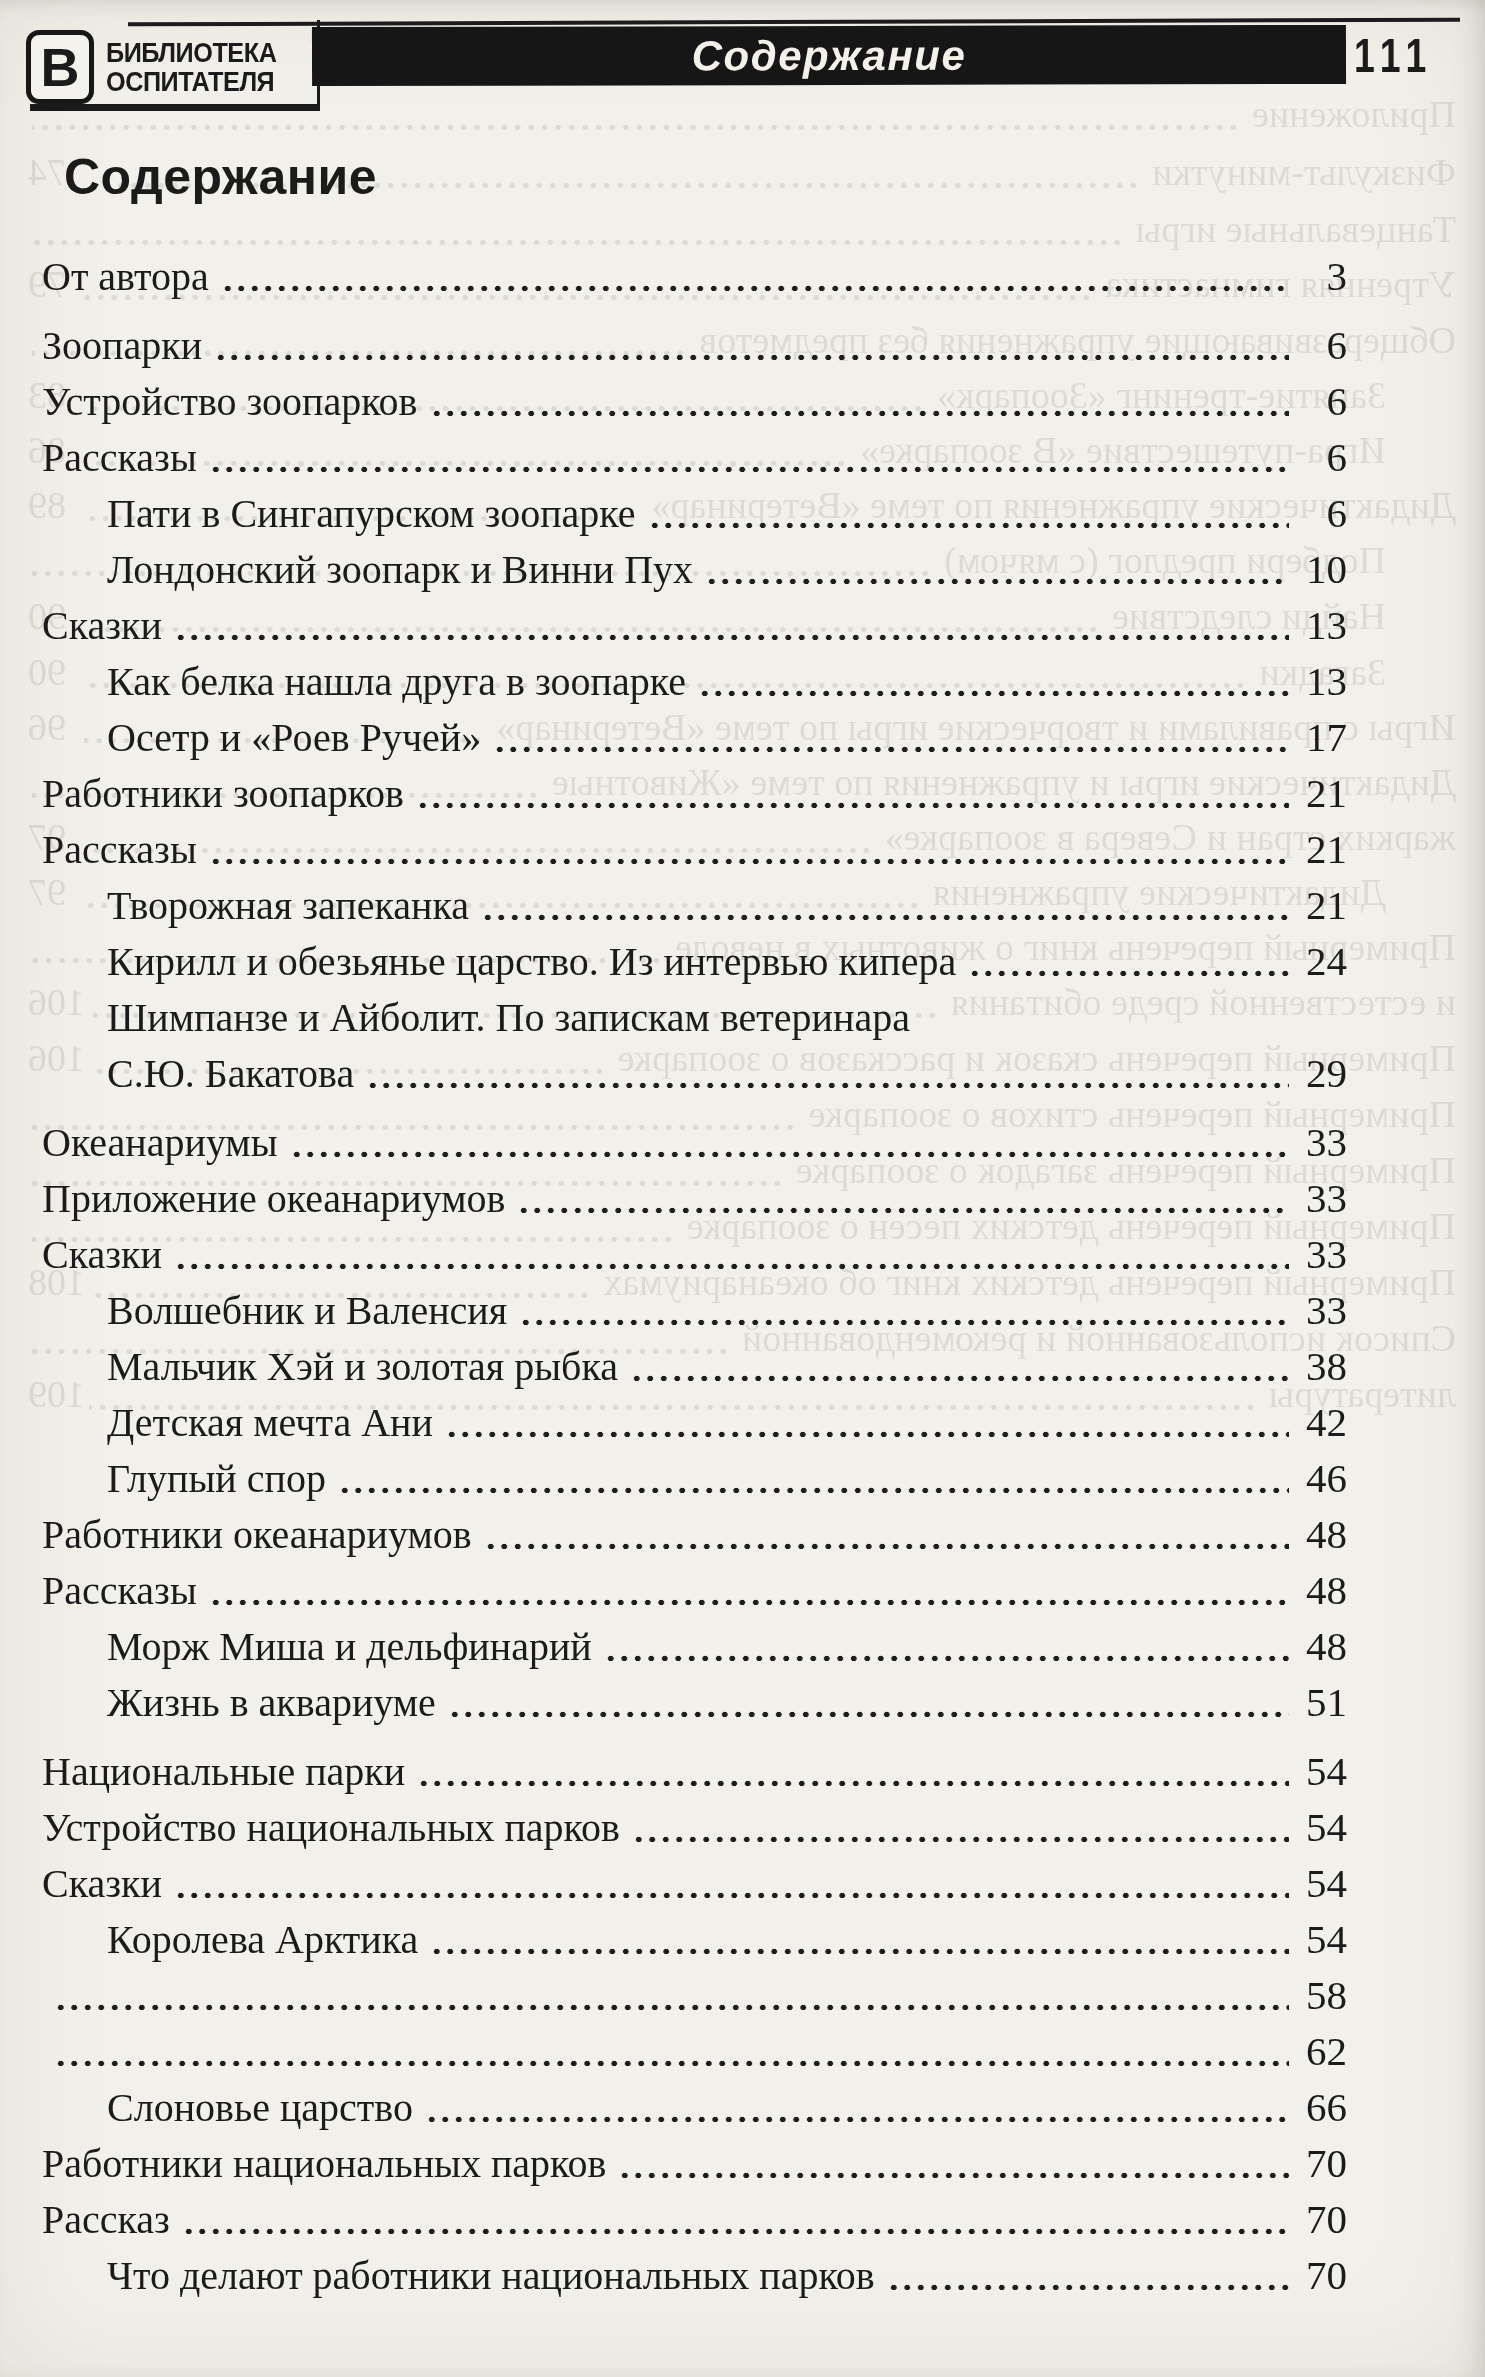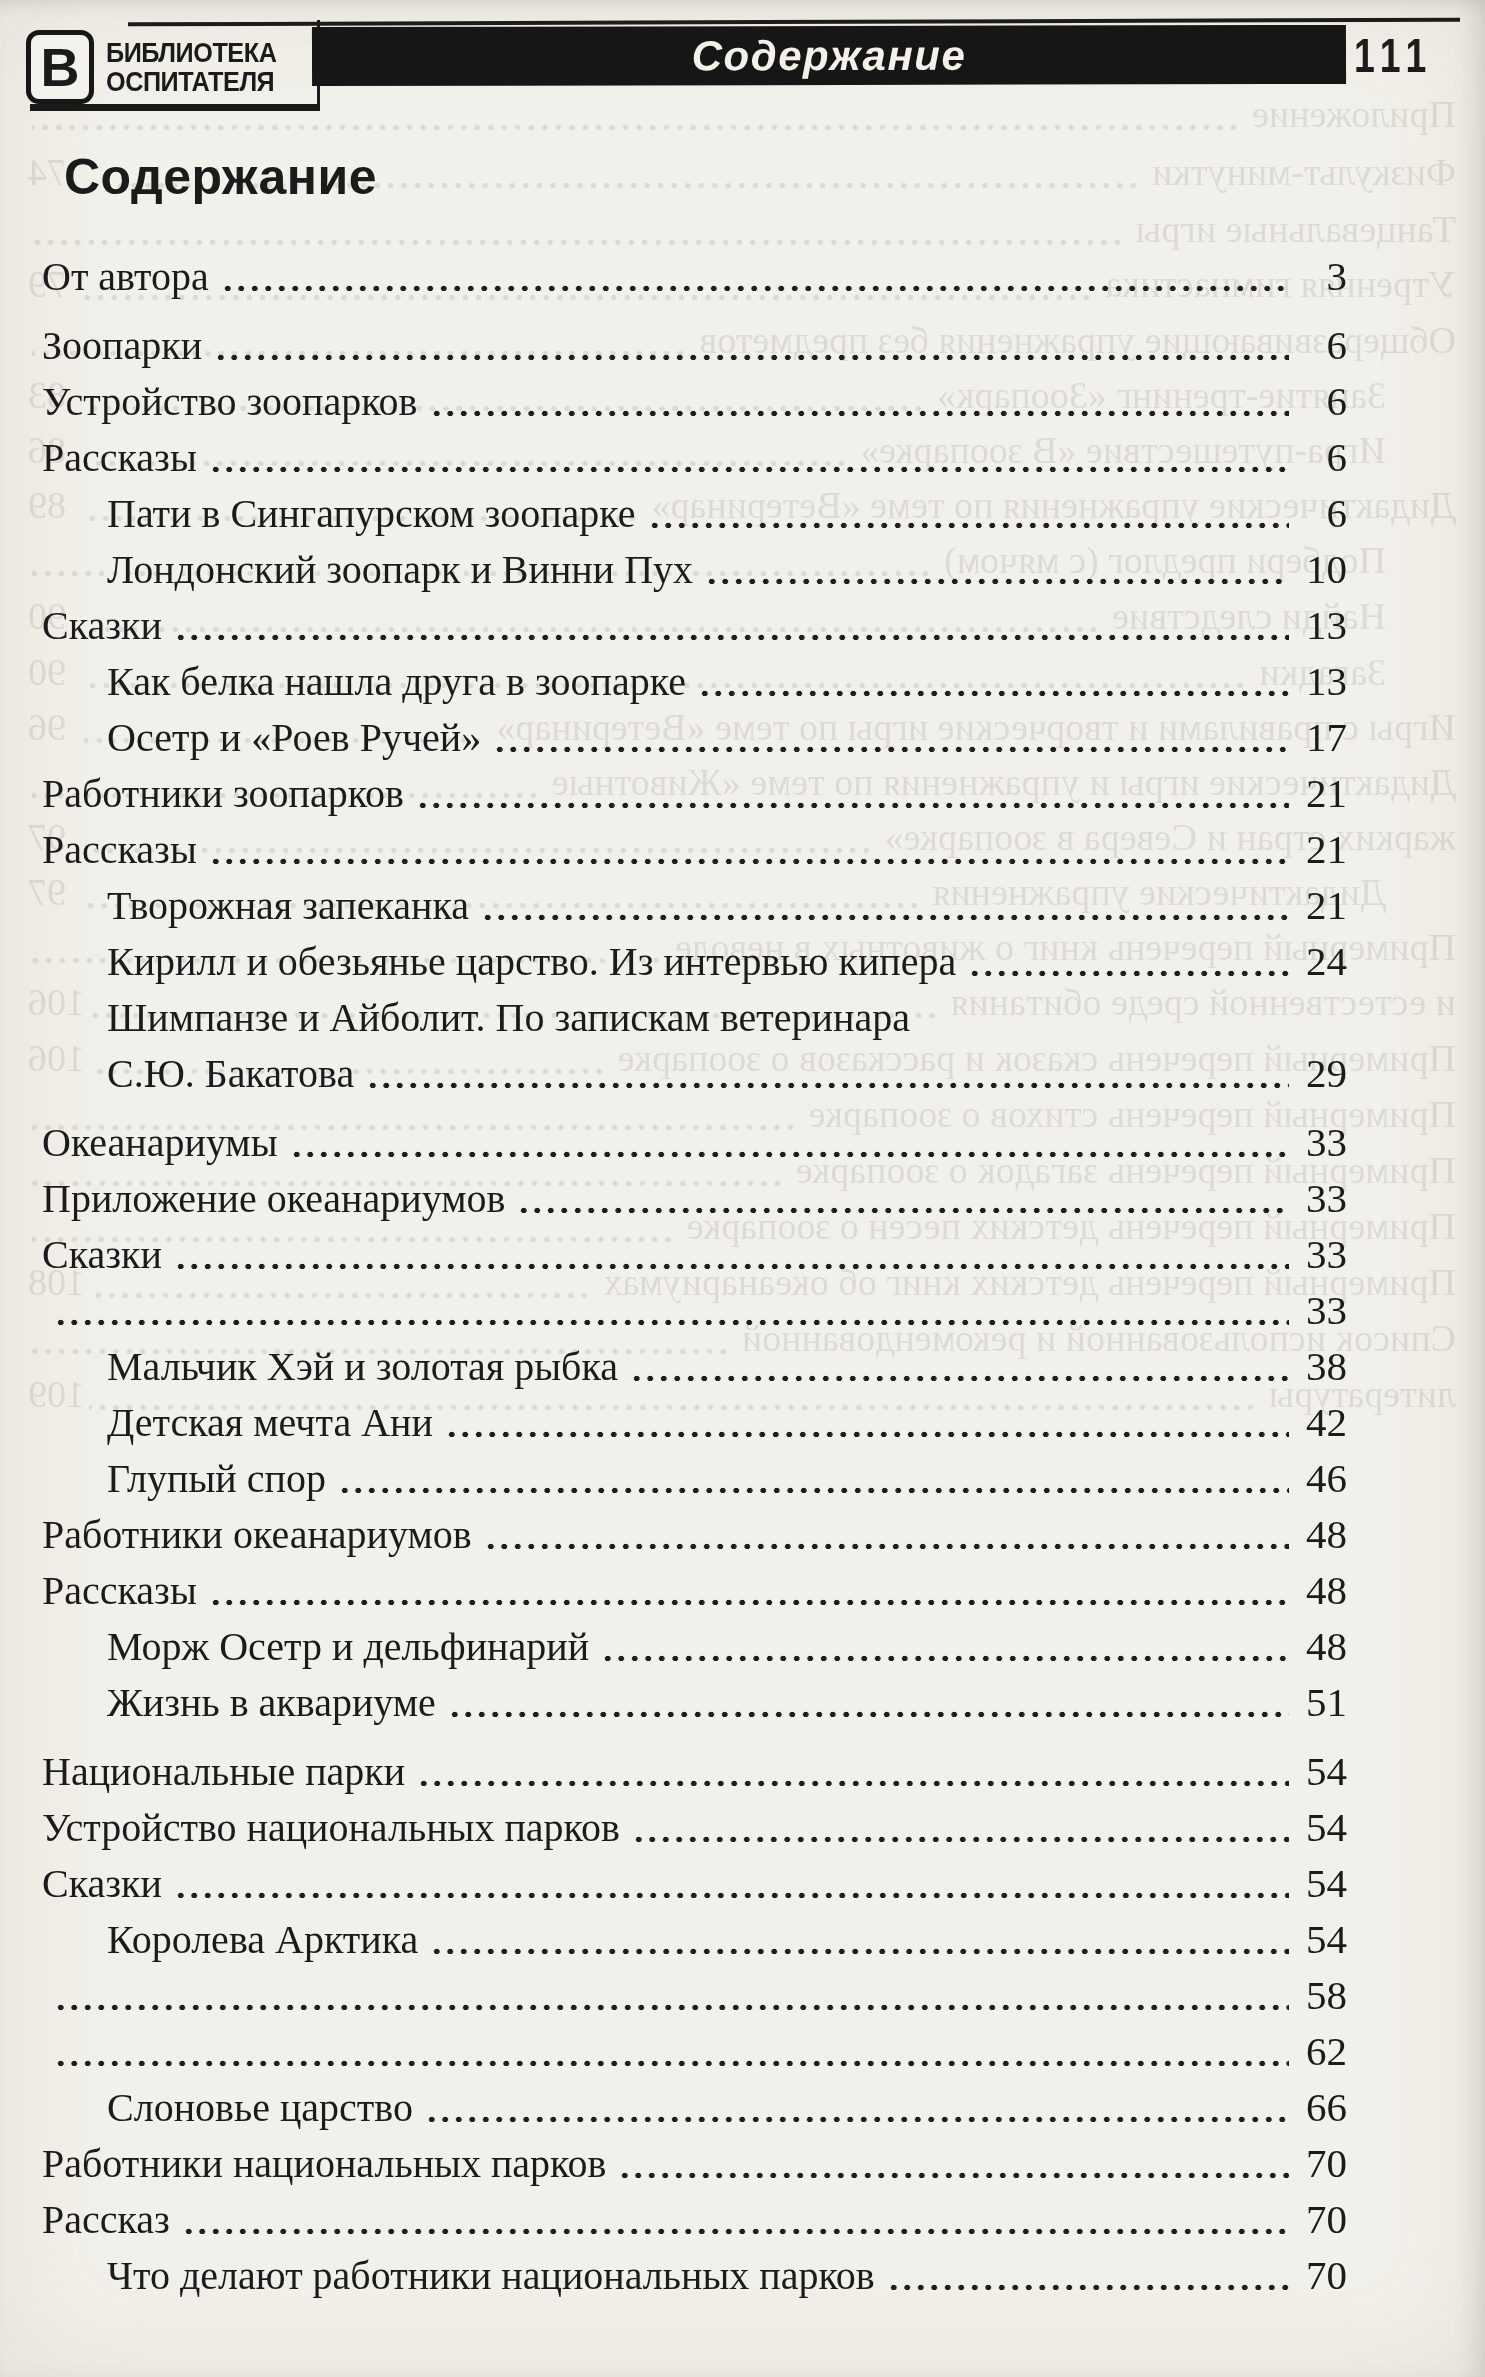--- a/index.html
+++ b/index.html
@@ -273,20 +273,21 @@
         <span class="toc-label">Приложение океанариумов</span>
         <span class="leader"></span>
         <span class="toc-page">33</span>
       </div>
       <div class="toc-row">
         <span class="toc-label">Сказки</span>
         <span class="leader"></span>
         <span class="toc-page">33</span>
       </div>
       <div class="toc-row indent">
+        <span class="toc-label">Волшебник и Валенсия</span>
         <span class="leader"></span>
         <span class="toc-page">33</span>
       </div>
       <div class="toc-row indent">
         <span class="toc-label">Мальчик Хэй и золотая рыбка</span>
         <span class="leader"></span>
         <span class="toc-page">38</span>
       </div>
       <div class="toc-row indent">
         <span class="toc-label">Детская мечта Ани</span>
@@ -302,21 +303,21 @@
         <span class="toc-label">Работники океанариумов</span>
         <span class="leader"></span>
         <span class="toc-page">48</span>
       </div>
       <div class="toc-row">
         <span class="toc-label">Рассказы</span>
         <span class="leader"></span>
         <span class="toc-page">48</span>
       </div>
       <div class="toc-row indent">
-        <span class="toc-label">Морж Осетр и дельфинарий</span>
+        <span class="toc-label">Морж Миша и дельфинарий</span>
         <span class="leader"></span>
         <span class="toc-page">48</span>
       </div>
       <div class="toc-row indent">
         <span class="toc-label">Жизнь в аквариуме</span>
         <span class="leader"></span>
         <span class="toc-page">51</span>
       </div>
       <div class="toc-row bold gap">
         <span class="toc-label">Национальные парки</span>

